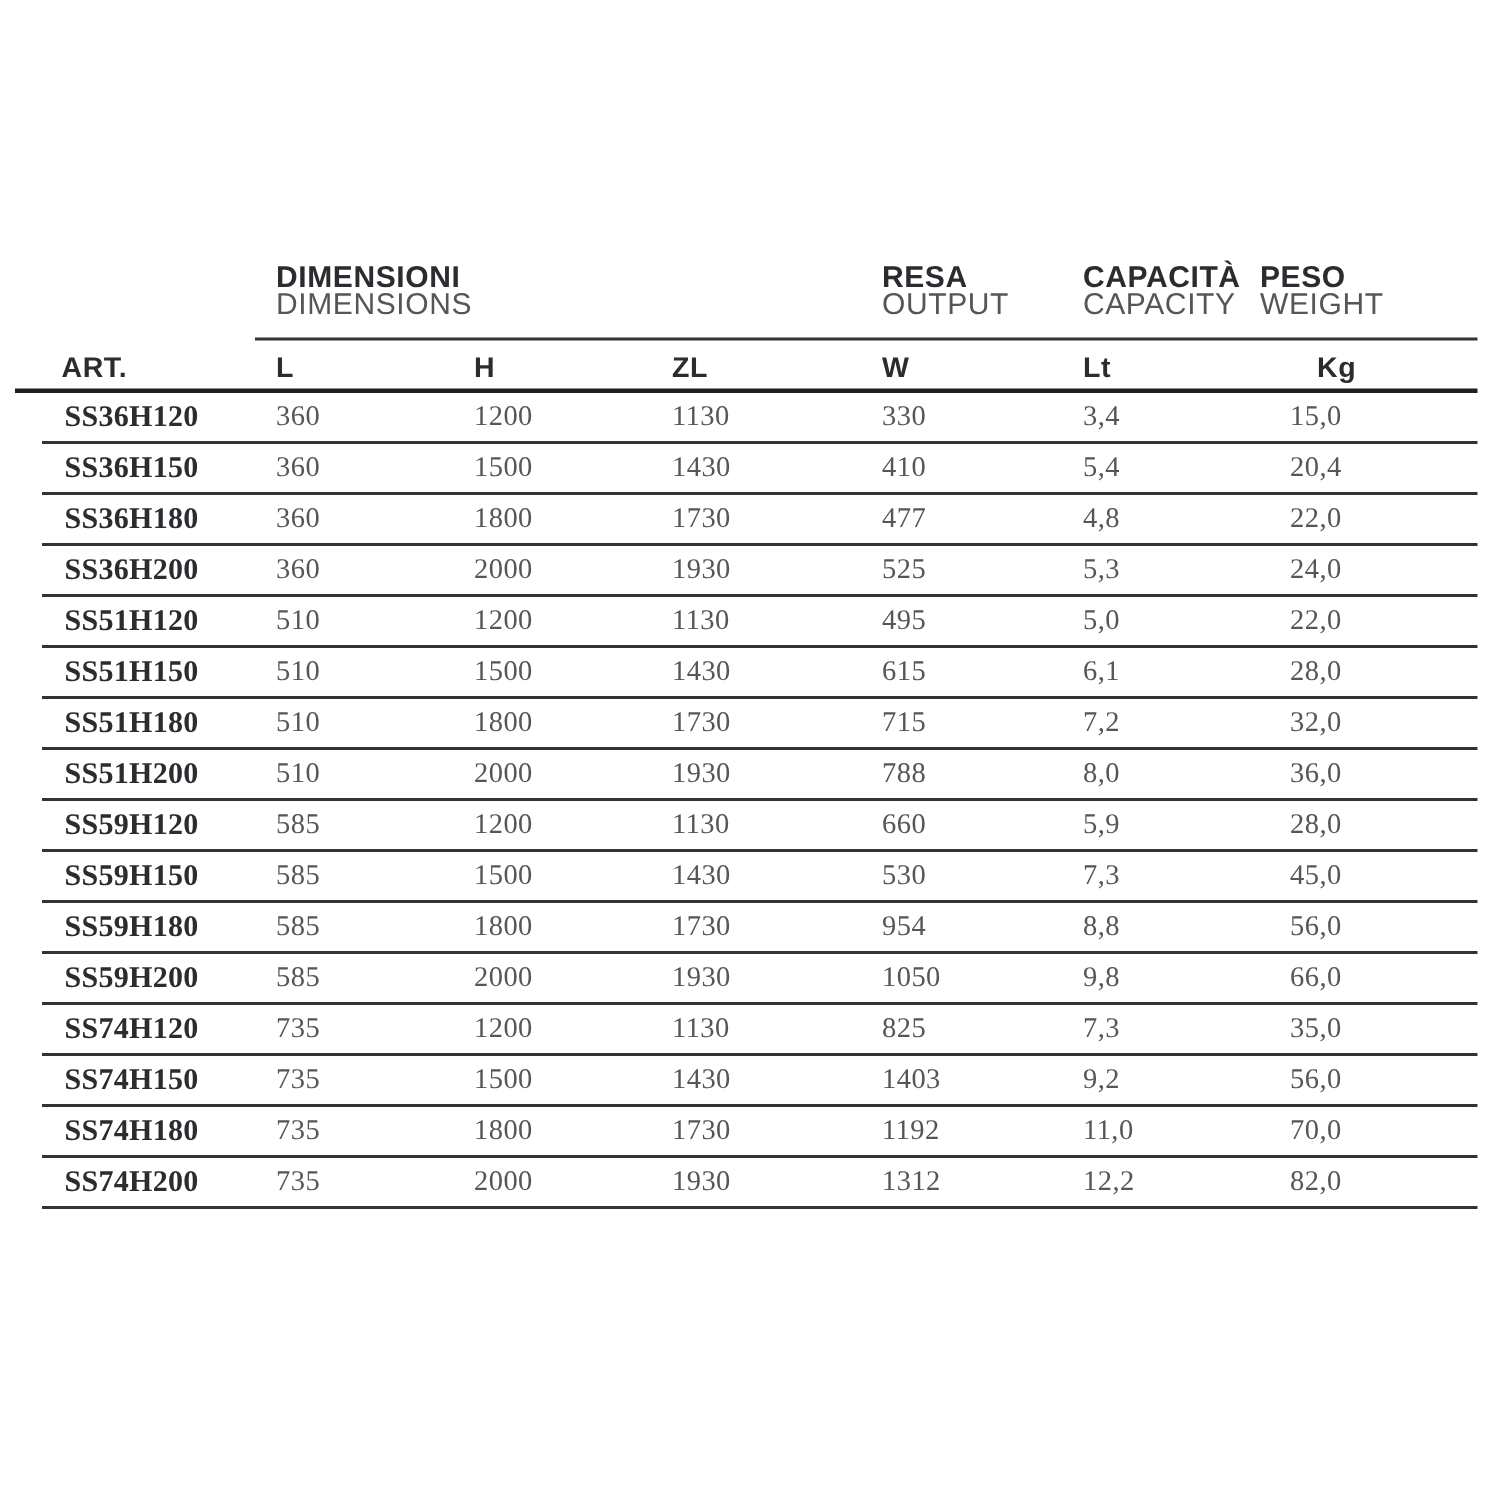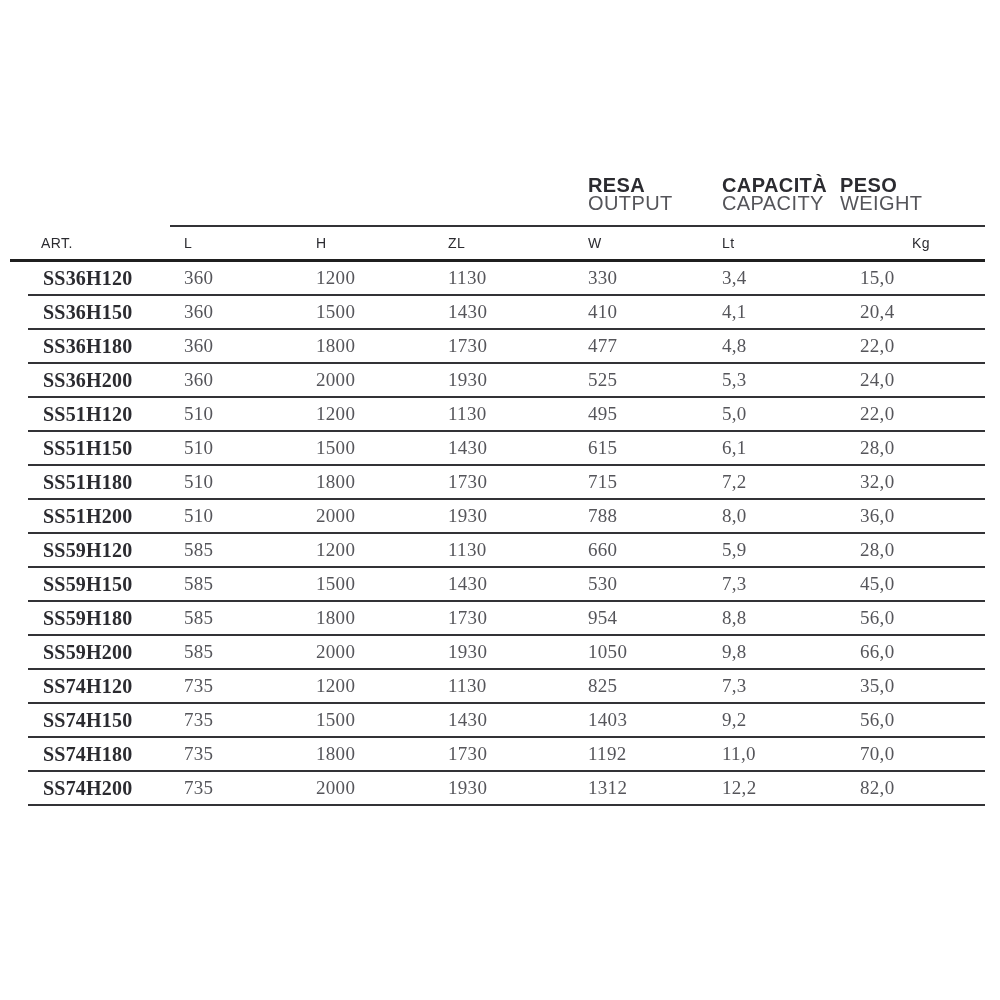--- a/index.html
+++ b/index.html
@@ -21,22 +21,22 @@
   
   .group{position:absolute;top:176px;line-height:18px;white-space:nowrap;}
   .g0{left:184px}.g1{left:588px}.g2{left:722px}.g3{left:840px}
   .grp-title{display:block;font-size:20px;font-weight:700;color:var(--dark);letter-spacing:0.4px;}
   .grp-sub{display:block;font-size:20px;font-weight:400;color:var(--light);letter-spacing:0.4px;}
 
   
   .line-groups{position:absolute;left:170px;top:225px;width:815px;height:2px;background:var(--line-thin);}
 
   
-  .colhead{position:absolute;top:235px;font-size:14px;font-weight:400;color:var(--dark);letter-spacing:0.4px;}
-  .c0{left:41px}.c1{left:184px}.c2{left:316px}.c3{left:448px}.c4{left:588px}.c5{left:722px}.c6{left:912px}
+  .colhead{position:absolute;top:235px;font-size:19px;font-weight:700;color:var(--dark);letter-spacing:0.4px;}
+  .c0{left:41px}.c1{left:184px}.c2{left:316px}.c3{left:448px}.c4{left:588px}.c5{left:722px}.c6{left:878px}
 
   
   .line-header{position:absolute;left:10px;top:259px;width:975px;height:3px;background:var(--line-heavy);}
 
   
   .rows{position:absolute;left:28px;top:262px;width:957px;}
   .row{
     box-sizing:border-box;
     height:34px;
     display:grid;
@@ -46,20 +46,24 @@
     font-family:Liberation Serif, serif;
   }
   .cell{font-size:19px;font-weight:400;color:var(--light);letter-spacing:0.3px;white-space:nowrap;}
   .cell.art{padding-left:15px;font-size:20px;font-weight:700;color:var(--dark);letter-spacing:0.2px;}
 </style>
 </head>
 <body>
 
 <div class="sheet">
 
+  <div class="group g0">
+    <span class="grp-title">DIMENSIONI</span>
+    <span class="grp-sub">DIMENSIONS</span>
+  </div>
   <div class="group g1">
     <span class="grp-title">RESA</span>
     <span class="grp-sub">OUTPUT</span>
   </div>
   <div class="group g2">
     <span class="grp-title">CAPACITÀ</span>
     <span class="grp-sub">CAPACITY</span>
   </div>
   <div class="group g3">
     <span class="grp-title">PESO</span>
@@ -87,21 +91,21 @@
         <span class="cell">330</span>
         <span class="cell">3,4</span>
         <span class="cell">15,0</span>
       </div>
       <div class="row">
         <span class="cell art">SS36H150</span>
         <span class="cell">360</span>
         <span class="cell">1500</span>
         <span class="cell">1430</span>
         <span class="cell">410</span>
-        <span class="cell">4,1</span>
+        <span class="cell">5,4</span>
         <span class="cell">20,4</span>
       </div>
       <div class="row">
         <span class="cell art">SS36H180</span>
         <span class="cell">360</span>
         <span class="cell">1800</span>
         <span class="cell">1730</span>
         <span class="cell">477</span>
         <span class="cell">4,8</span>
         <span class="cell">22,0</span>

